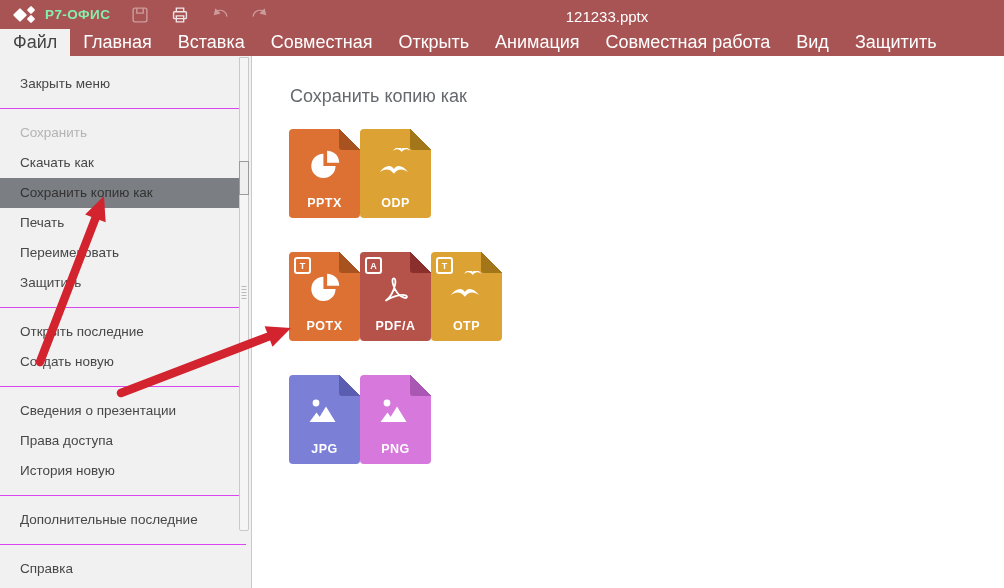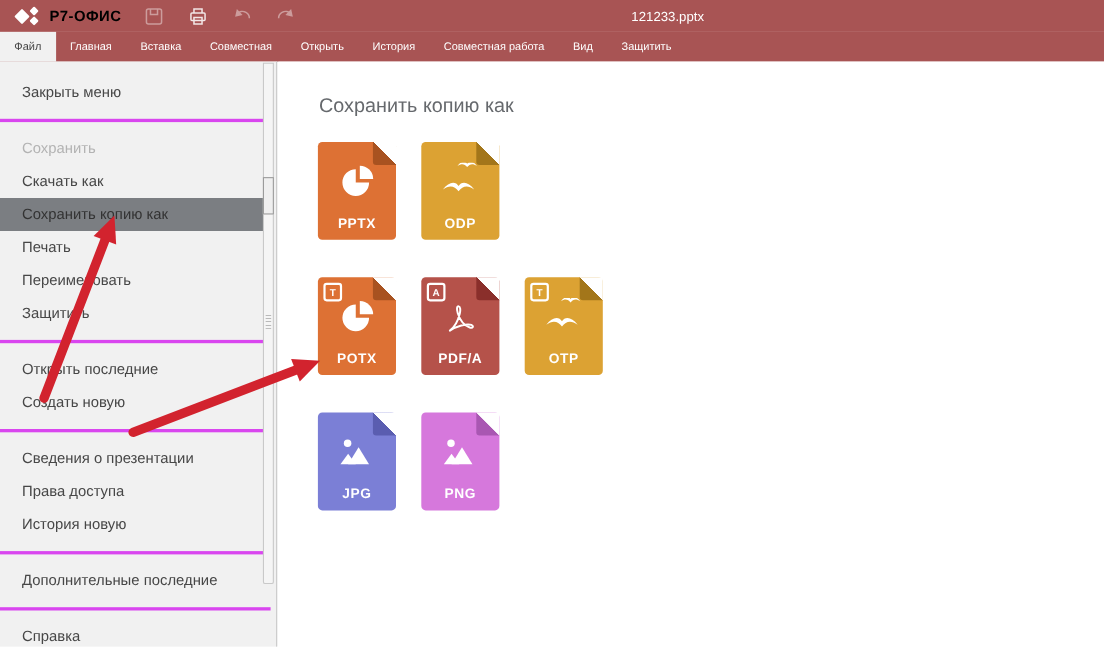--- a/index.html
+++ b/index.html
@@ -9,54 +9,54 @@
     -webkit-font-smoothing:antialiased;
   }
   
   .topbar{position:absolute;left:0;top:0;right:0;height:29px;background:var(--topbar,#a85454);}
   .logo{position:absolute;left:14px;top:4px;display:flex;align-items:center;height:21px;}
   .logo-mark{position:relative;width:24px;height:20px;}
   .dm{position:absolute;background:#fff;transform:rotate(45deg);border-radius:1px;}
   .dm1{width:10px;height:10px;left:1px;top:5px;}
   .dm2{width:6px;height:6px;left:14px;top:2px;}
   .dm3{width:6px;height:6px;left:14px;top:11px;}
-  .app-name{color:#000000;font-weight:bold;font-size:13.5px;letter-spacing:.4px;margin-left:7px;}
+  .app-name{color:#86efac;font-weight:bold;font-size:13.5px;letter-spacing:.4px;margin-left:7px;}
   .toolbar{position:absolute;left:128px;top:0;height:29px;display:flex;align-items:center;gap:16px;}
   .tool-btn{width:24px;height:24px;display:flex;align-items:center;justify-content:center;}
   .tool-btn svg{stroke:#fff;fill:none;stroke-width:1.5;}
   .tool-dim{opacity:.42;}
   .tool-lit{opacity:.85;}
   .doc-title{position:absolute;left:540px;width:134px;top:8px;text-align:center;
-    color:#fff;font-size:12px;}
+    color:#fff;font-size:15px;}
   
   .tabbar{position:absolute;left:0;top:29px;right:0;height:27px;background:var(--topbar,#a85454);display:flex;}
-  .tab{height:27px;line-height:27px;padding:0 13px;color:#fff;font-size:10px;white-space:nowrap;cursor:pointer;}
+  .tab{height:27px;line-height:27px;padding:0 13px;color:#fff;font-size:18px;white-space:nowrap;cursor:pointer;}
   .tab.active{background:var(--sidebar-bg,#f1f1f1);color:#444;}
   
   .sidebar{position:absolute;left:0;top:56px;bottom:0;width:252px;background:var(--sidebar-bg,#f1f1f1);
     border-right:1px solid #c9c9c9;box-sizing:border-box;}
   .menu-section{padding:9px 0;margin-right:5px;}
   .menu-section:first-child{padding-top:13px;}
-  .menu-section + .menu-section{border-top:3px solid #d946ef;}
+  .menu-section + .menu-section{border-top:1px solid #d946ef;}
   .menu-item{height:30px;line-height:30px;padding-left:20px;font-size:13.5px;color:#474747;
     cursor:pointer;white-space:nowrap;overflow:hidden;}
   .menu-item.disabled{color:#b3b3b3;cursor:default;}
   .menu-item.selected{background:var(--sel-bg,#7b7e82);color:#333;}
   
   .scrollbar{position:absolute;top:1px;right:2px;width:8px;height:472px;background:#f5f5f5;
     border:1px solid #c9c9c9;border-radius:0 0 2px 2px;}
   .scroll-thumb{position:absolute;top:103px;left:-1px;right:-1px;height:32px;
     border:1px solid #9b9b9b;background:#efefef;}
   .scroll-grip{position:absolute;top:228px;left:50%;transform:translateX(-50%);width:5px;height:13px;
     background:repeating-linear-gradient(to bottom,#b9b9b9 0 1px,transparent 1px 3px);}
   
   .main{position:absolute;left:253px;top:56px;right:0;bottom:0;background:#fff;}
   .heading{margin:30px 0 0 37px;font-size:18px;color:#66696d;}
   .cards{position:absolute;left:36px;top:73px;display:flex;flex-direction:column;gap:34px;}
-  .card-row{display:flex;gap:23px;}
+  .card-row{display:flex;}
   .card{position:relative;width:71px;height:89px;border-radius:4px;background:var(--c);cursor:pointer;}
   .fold{position:absolute;top:0;right:0;width:21px;height:21px;
     background:linear-gradient(to bottom left,#fff 0 49.5%,var(--fold) 50% 100%);
     border-bottom-left-radius:3px;}
   .glyph{position:absolute;top:14px;left:0;right:0;height:48px;display:flex;align-items:center;justify-content:center;}
   .card-label{position:absolute;bottom:8px;left:0;width:100%;text-align:center;color:#fff;
     font-weight:bold;font-size:12.5px;letter-spacing:.5px;}
   .badge{position:absolute;top:5px;left:5px;width:13px;height:13px;border:2px solid #fff;border-radius:3px;
     color:#fff;font-size:9px;font-weight:bold;display:flex;align-items:center;justify-content:center;}
   
@@ -103,21 +103,21 @@
   </div>
   <div class="doc-title">121233.pptx</div>
 </div>
 
 <div class="tabbar" id="tabbar">
     <div class="tab active">Файл</div>
     <div class="tab">Главная</div>
     <div class="tab">Вставка</div>
     <div class="tab">Совместная</div>
     <div class="tab">Открыть</div>
-    <div class="tab">История</div>
+    <div class="tab">Анимация</div>
     <div class="tab">Совместная работа</div>
     <div class="tab">Вид</div>
     <div class="tab">Защитить</div>
   </div>
 
 <div class="sidebar">
   <div id="menu">
       <div class="menu-section">
         <div class="menu-item normal">Закрыть меню</div>
       </div>

